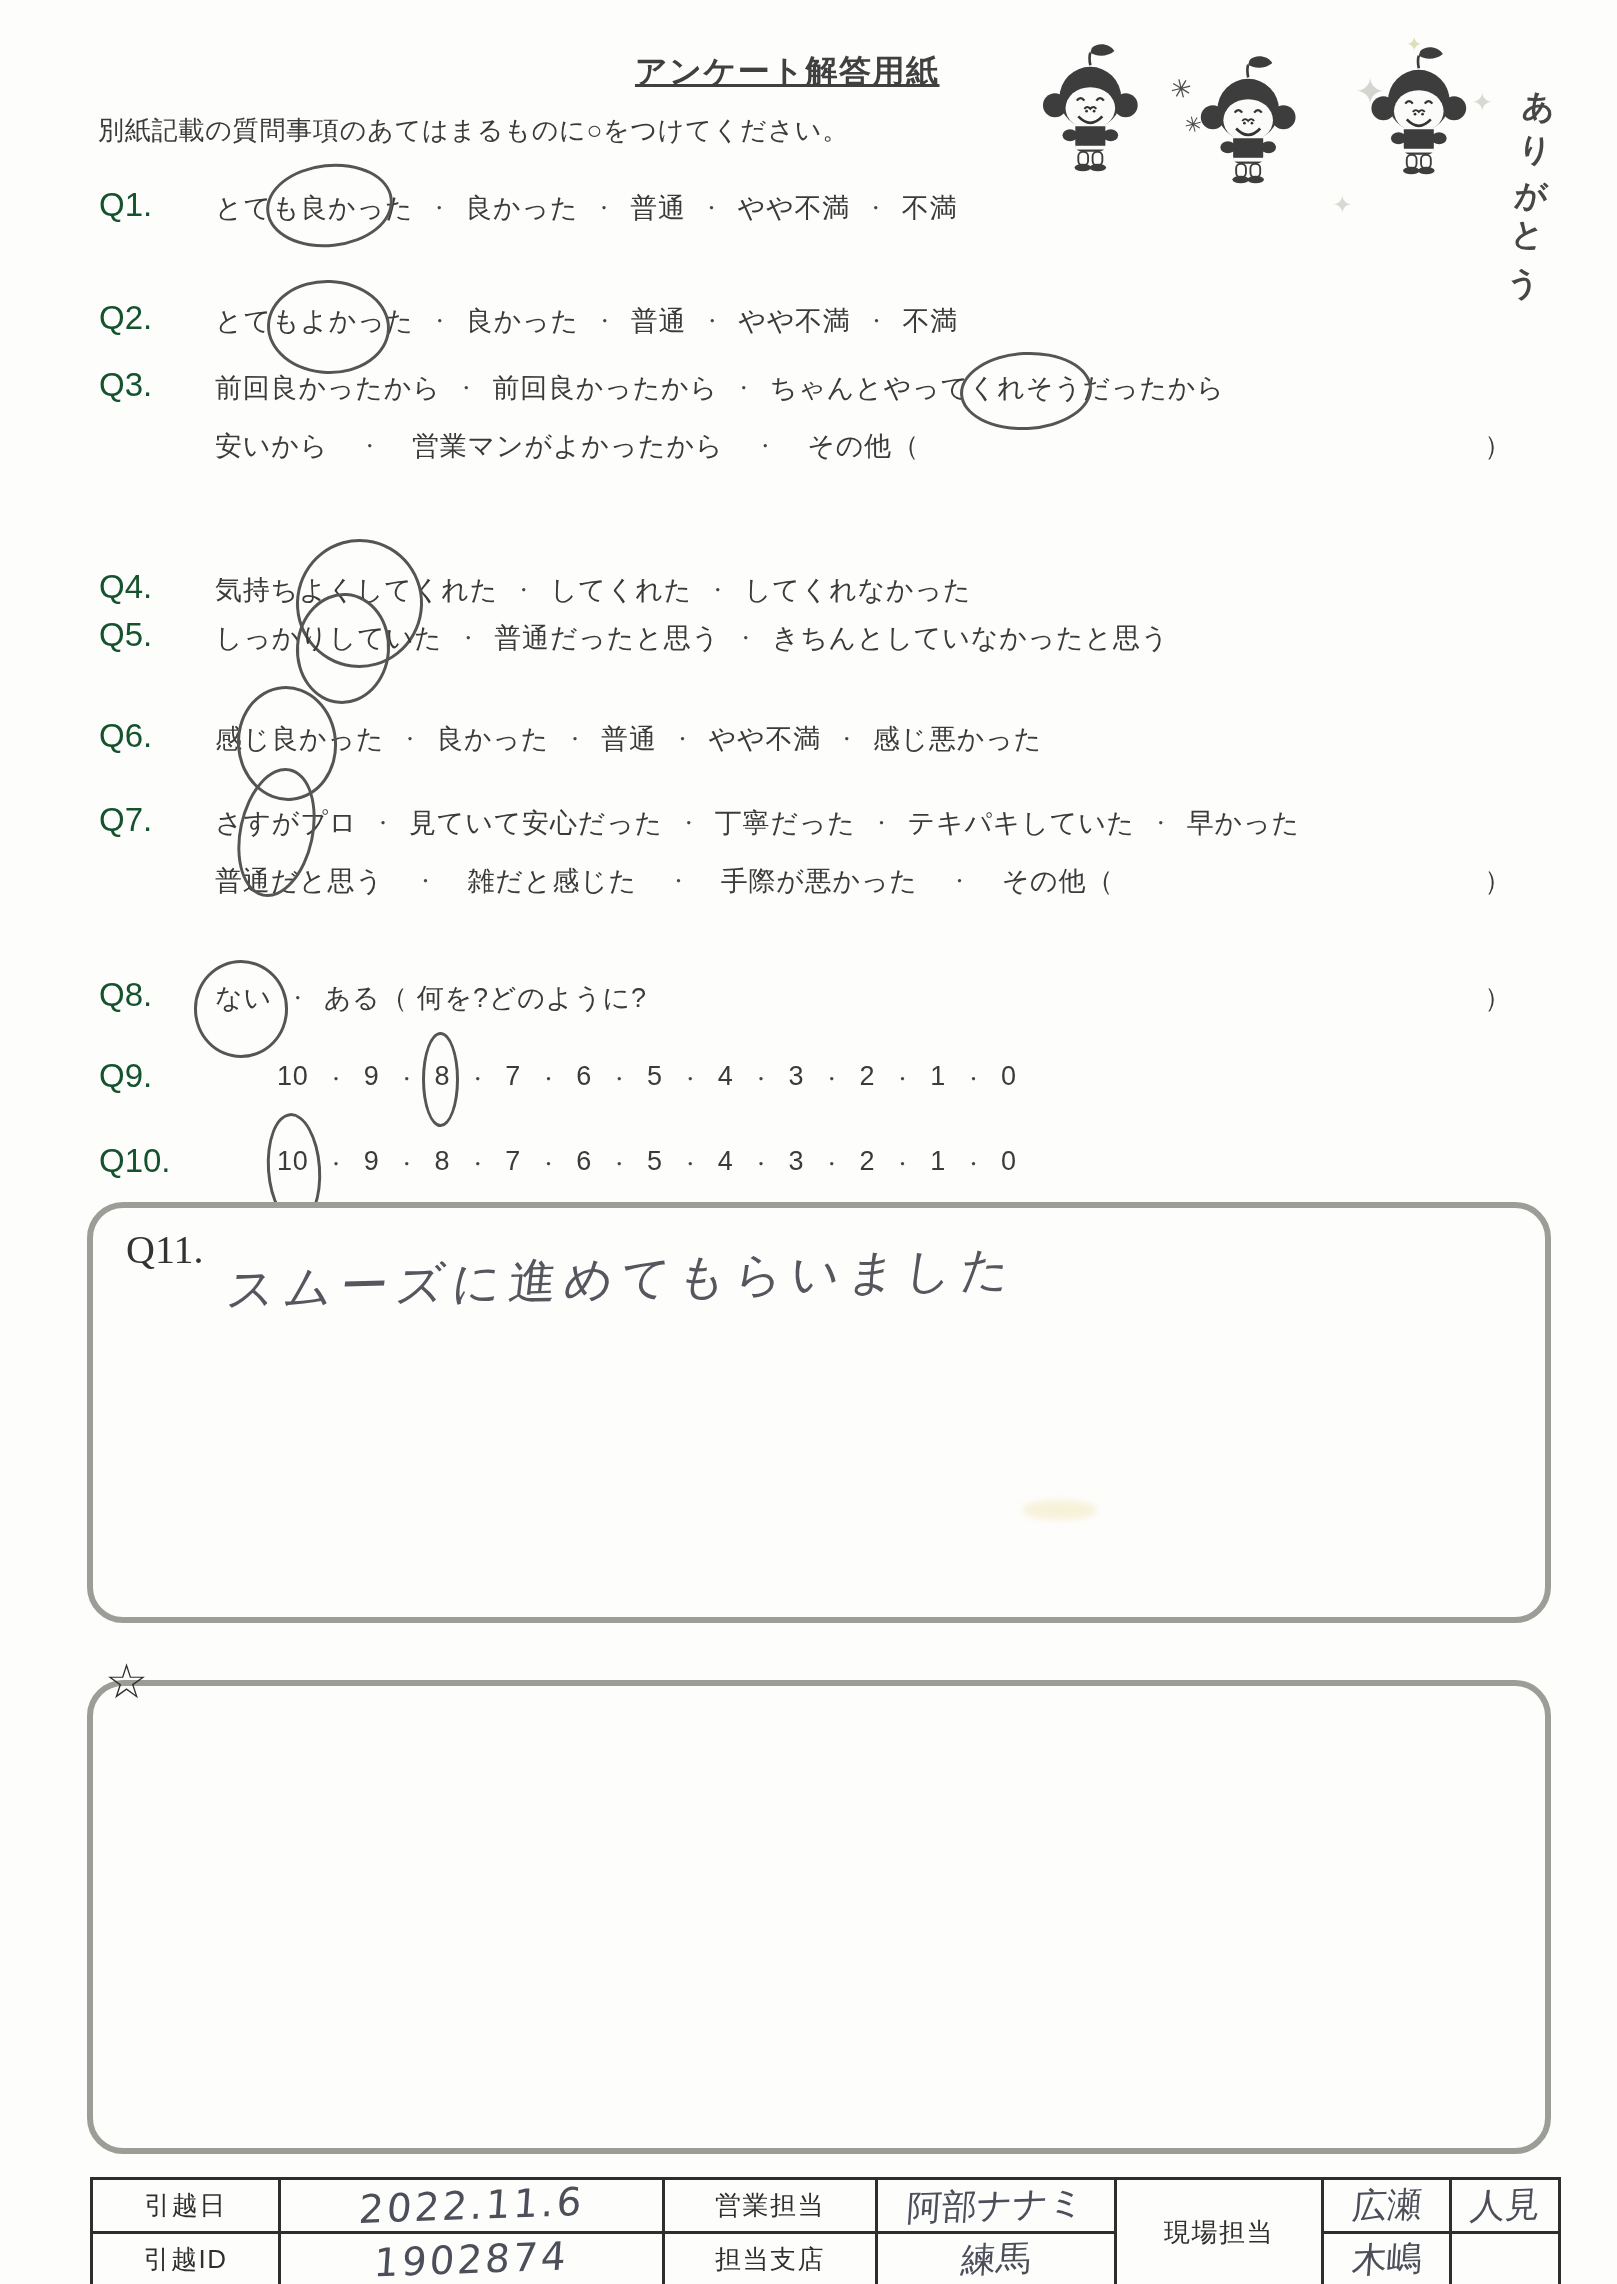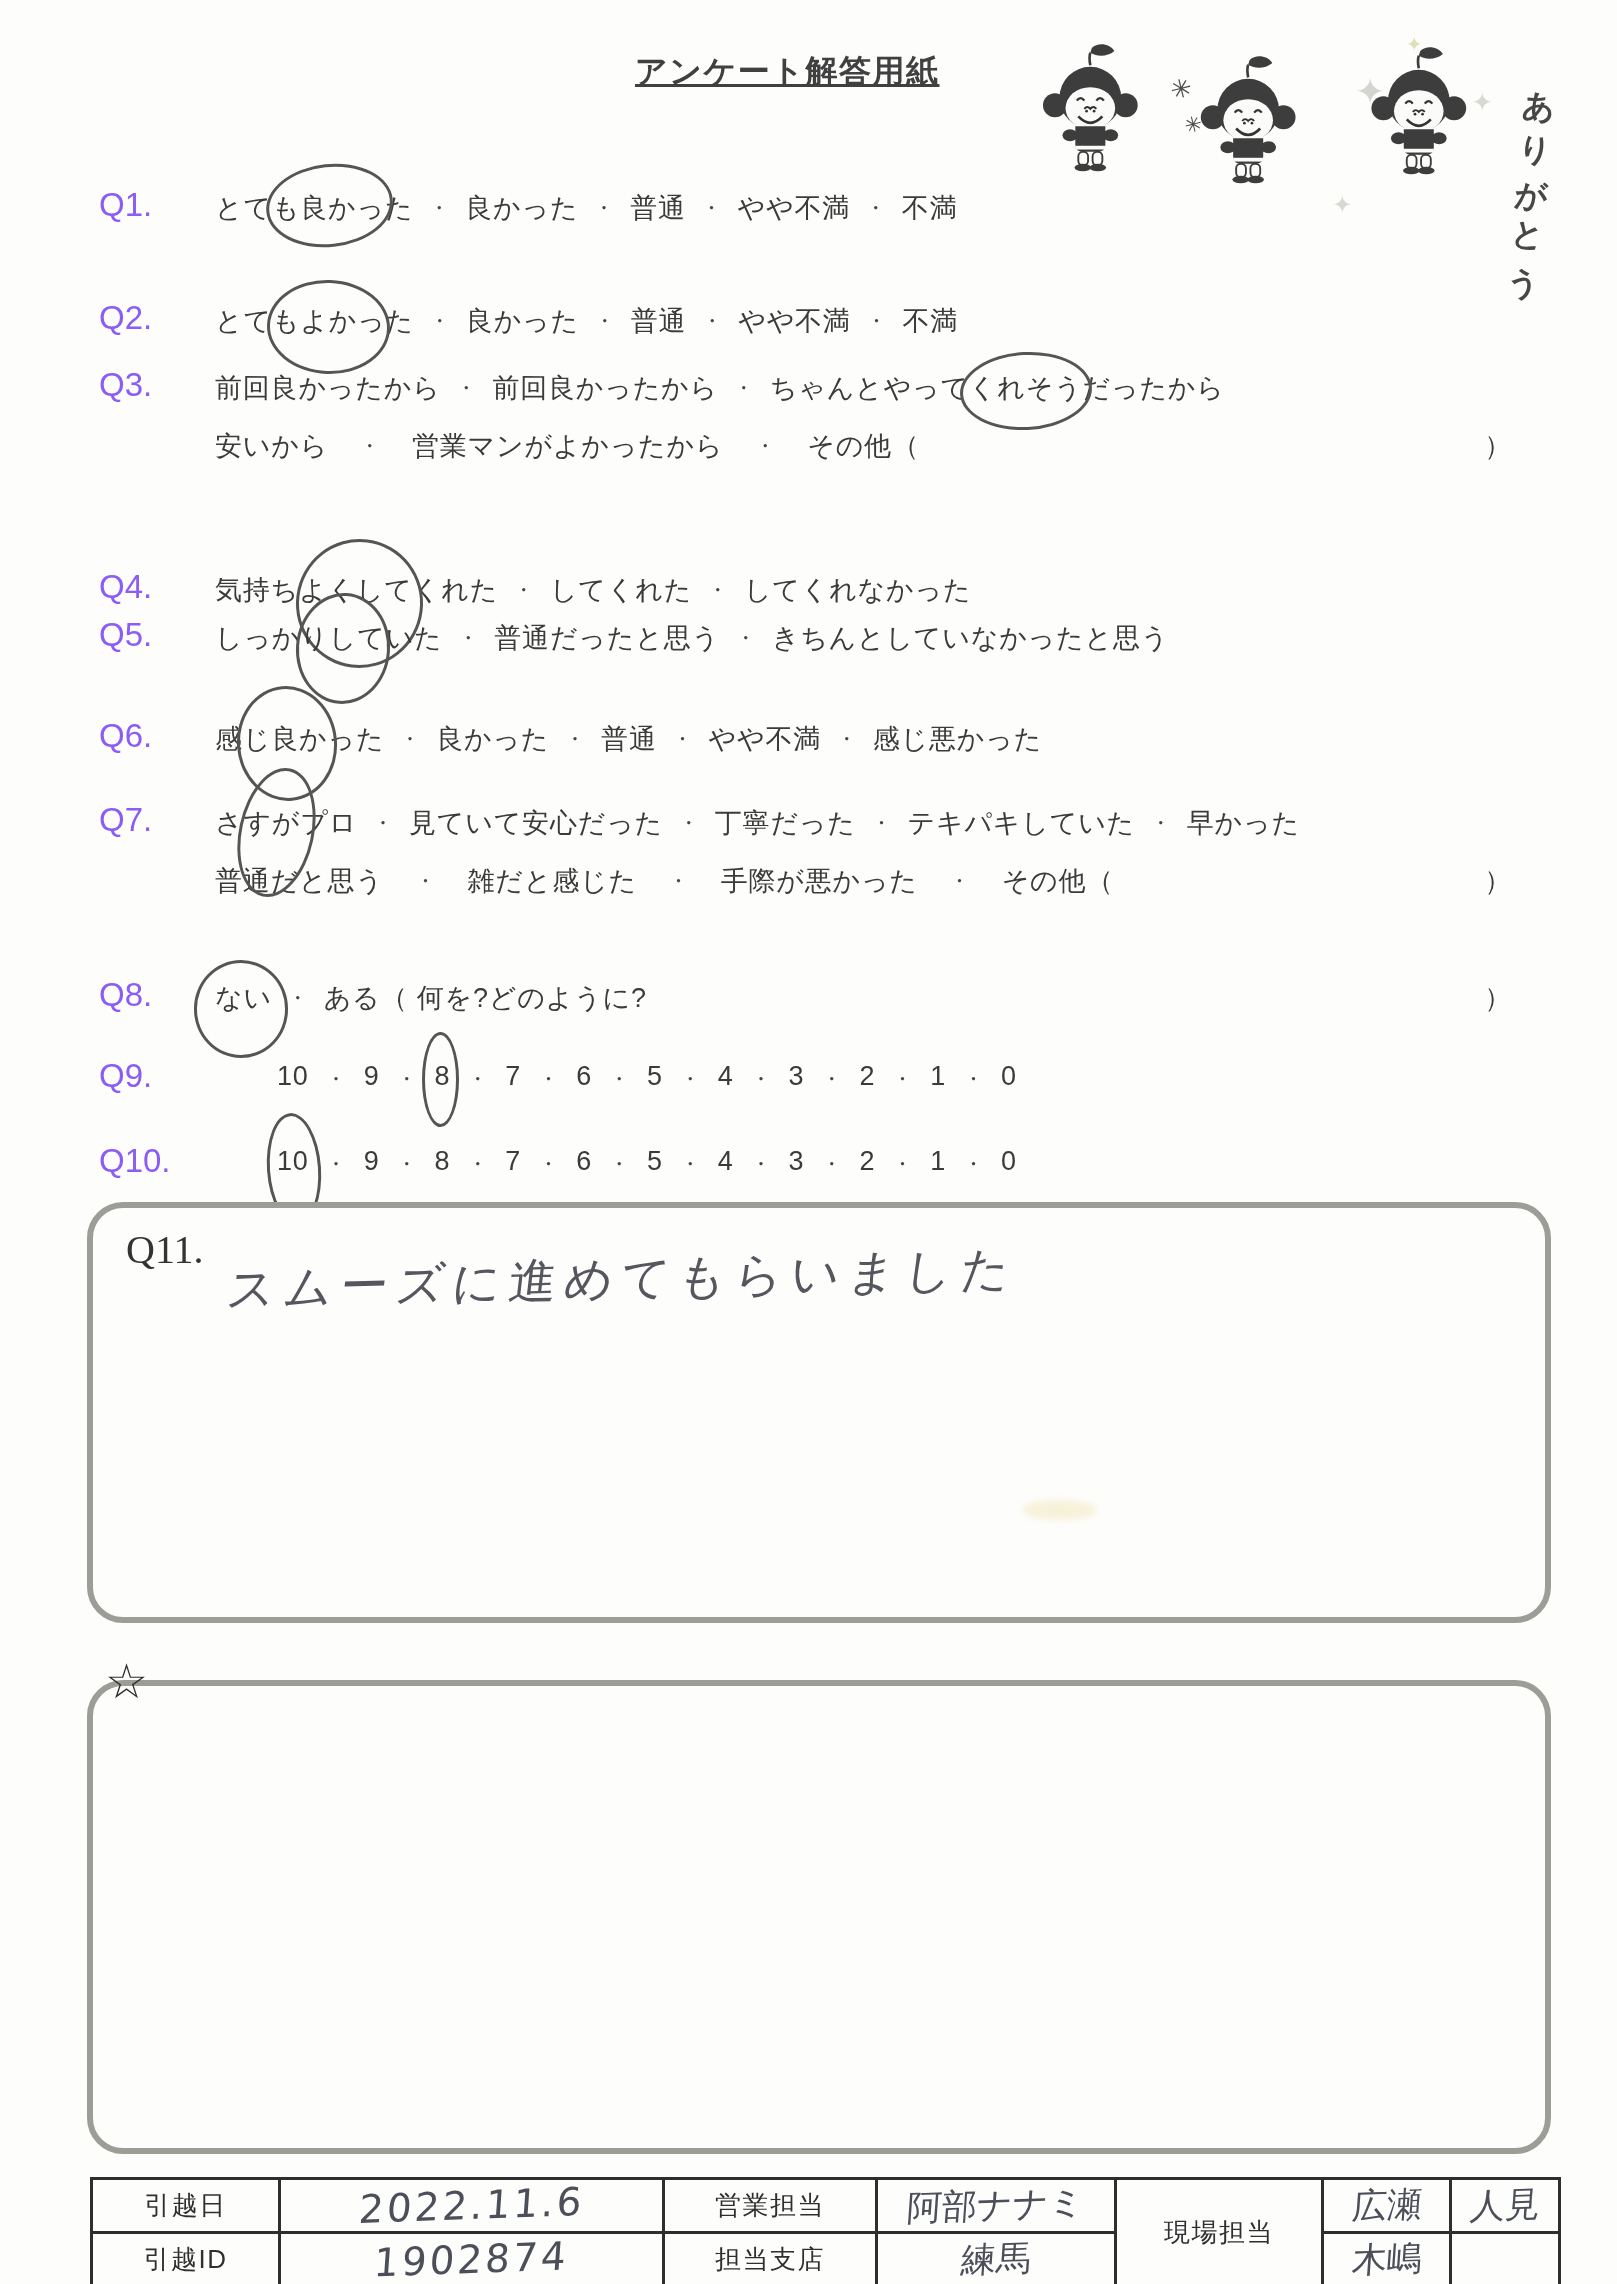--- a/index.html
+++ b/index.html
@@ -9,21 +9,21 @@
   }
   
   .title{position:absolute;left:98px;top:27px;font-size:47px;font-weight:bold;color:#3a3a3a;letter-spacing:1.5px;}
   .subtitle{position:absolute;left:635px;top:50px;font-size:32px;font-weight:bold;color:#404040;letter-spacing:1.5px;text-decoration:underline;}
   .instruction{position:absolute;left:98px;top:113px;font-size:26px;color:#3b3b3b;letter-spacing:0.8px;}
   .mascots{position:absolute;left:1039px;top:21px;width:489px;height:233px;}
   .thanks{position:absolute;left:1511px;top:68px;font-size:32px;font-weight:bold;color:#474747;
     writing-mode:vertical-rl;letter-spacing:7.5px;transform:rotate(5deg);font-family:"Liberation Sans",sans-serif;}
   
   .q-row{position:absolute;left:99px;width:1413px;display:flex;align-items:flex-start;}
-  .q-label{width:116px;font-size:33px;color:#8b5cf6;flex:0 0 116px;}
+  .q-label{width:116px;font-size:33px;color:#14532d;flex:0 0 116px;}
   .q-lines{flex:1;padding-top:3.8px;}
   .q-line{display:flex;align-items:baseline;font-size:27px;letter-spacing:0.8px;height:36px;}
   .q-line + .q-line{margin-top:22px;gap:16px;}
   .dot{margin:0 15px;font-size:21px;align-self:center;color:#444;}
   .flexspace{flex:1;}
   .q1{top:186px}.q2{top:299px}.q3{top:366px}.q4{top:568px}.q5{top:616px}
   .q6{top:717px}.q7{top:801px}.q8{top:976px}.q9{top:1057px}.q10{top:1142px}
   .q9 .q-line,.q10 .q-line{padding-left:62px;}
   .q9 .dot,.q10 .dot{margin:0 16.6px;}
   
@@ -57,20 +57,21 @@
   .ftable .val{font-size:35px;}
   .ftable .val .hand{display:inline-block;transform:rotate(-2deg) skewX(-6deg);white-space:nowrap;}
   .ftable .num .hand{font-size:39px;letter-spacing:3px;}
 </style>
 </head>
 <body>
 
 <div class="paper">
 
   <div class="subtitle">アンケート解答用紙</div>
+  <div class="instruction">別紙記載の質問事項のあてはまるものに○をつけてください。</div>
 
   <svg class="mascots" viewBox="0 0 650 310">
     <defs>
       <g id="monkey">
         <path d="M62 4 C70 -4 86 -2 92 8 C82 17 66 15 60 10 Z" fill="#3d3d3d"></path>
         <path d="M60 10 C58 16 59 22 60 27" stroke="#3d3d3d" stroke-width="3.5" fill="none"></path>
         <circle cx="13" cy="80" r="16" fill="#3d3d3d"></circle>
         <circle cx="107" cy="80" r="16" fill="#3d3d3d"></circle>
         <circle cx="60" cy="70" r="41" fill="#3d3d3d"></circle>
         <ellipse cx="60" cy="84" rx="33" ry="28" fill="#fbfbfa"></ellipse>

